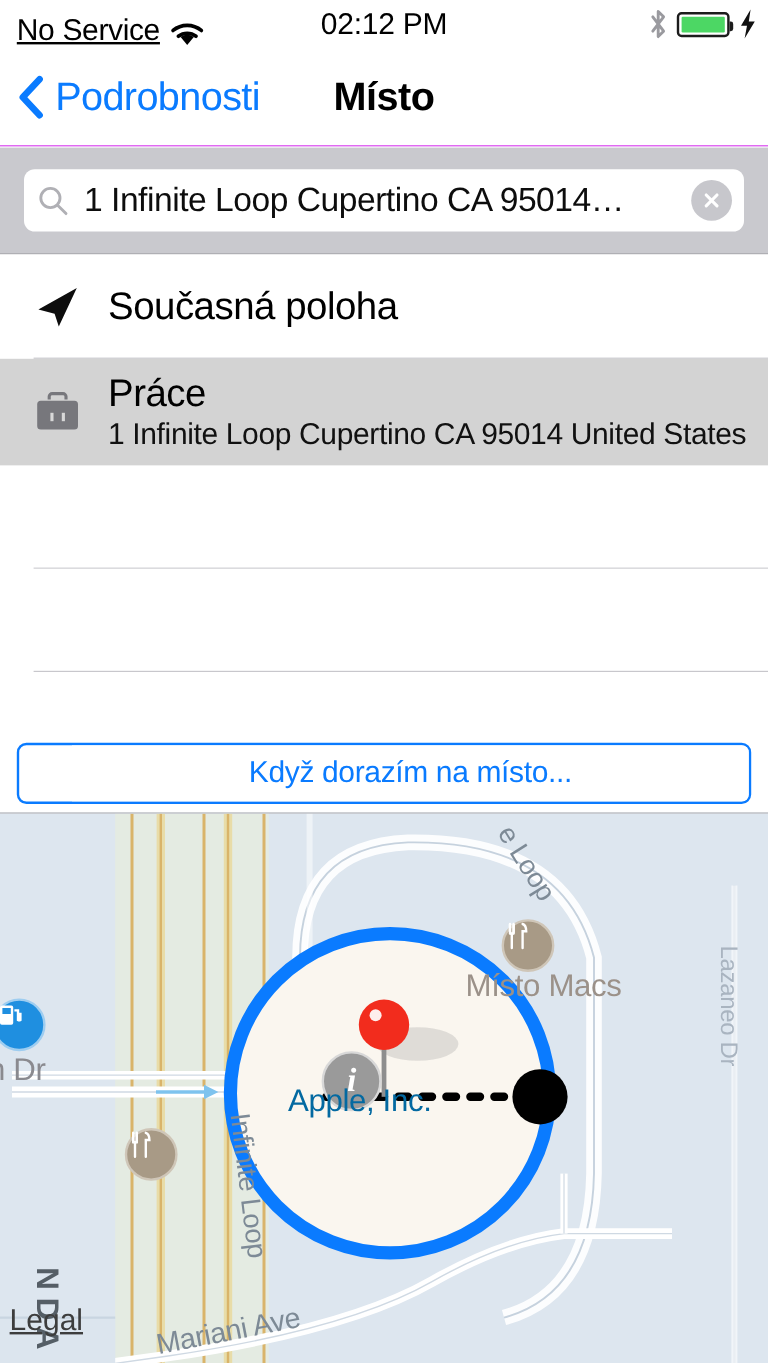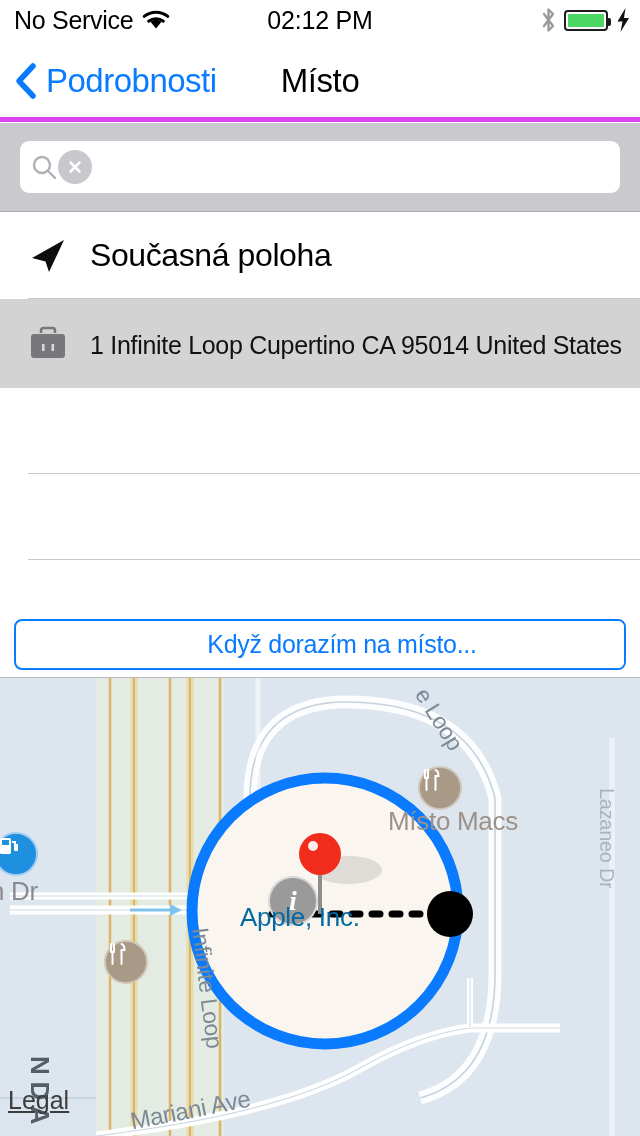--- a/index.html
+++ b/index.html
@@ -15,21 +15,21 @@
   }
   .screen { position: absolute; inset: 0; background:#fff; }
 
   
   .statusbar {
     position: absolute; left:0; top:0; width:640px; height:40px;
     background:#ffffff;
   }
   .sb-left {
     position:absolute; left:14px; top:0; height:40px;
-    display:flex; align-items:center; gap:8px;
+    display:flex; align-items:flex-end; gap:8px;text-decoration:underline;
   }
   .sb-carrier { font-size:25px; color:#000; letter-spacing:-0.3px; }
   .sb-time {
     position:absolute; left:0; right:0; top:0; height:40px;
     display:flex; align-items:center; justify-content:center;
     font-size:25px; color:#000; font-weight:400; letter-spacing:-0.2px;
   }
   .sb-right {
     position:absolute; right:8px; top:0; height:40px;
     display:flex; align-items:center; gap:7px;
@@ -41,34 +41,34 @@
   }
   .batt-fill { height:100%; background:#4cd764; border-radius:1px; }
   .batt-nub {
     position:absolute; right:-5px; top:6px; width:3px; height:8px;
     background:#1c1c1c; border-radius:0 2px 2px 0;
   }
 
   
   .navbar {
     position:absolute; left:0; top:40px; width:640px; height:82px;
-    background:#ffffff; border-bottom:5px solid #d946ef;
+    background:#ffffff; border-bottom:1px solid #d946ef;
     box-sizing:border-box;
   }
   .nav-back {
     position:absolute; left:14px; top:0; height:81px;
     display:flex; align-items:center; gap:8px; cursor:pointer;
   }
   .nav-back-label {
     font-size:33px; color:#0a7bff; letter-spacing:-0.5px;
   }
   .nav-title {
     position:absolute; left:0; right:0; top:0; height:81px;
     display:flex; align-items:center; justify-content:center;
-    font-size:33px; font-weight:normal; color:#000; letter-spacing:-0.4px;
+    font-size:33px; font-weight:bold; color:#000; letter-spacing:-0.4px;
   }
 
   
   .searchbar {
     position:absolute; left:0; top:123px; width:640px; height:89px;
     background:#c9c9ce; box-sizing:border-box;
     border-bottom:1px solid #a8a8ad;
   }
   .searchfield {
     position:absolute; left:20px; top:18px; width:600px; height:52px;
@@ -201,20 +201,21 @@
     </div>
     <div class="nav-title">Místo</div>
   </div>
 
   <div class="searchbar">
     <div class="searchfield">
       <svg width="28" height="28" viewBox="0 0 28 28" style="flex:none">
         <circle cx="12" cy="12" r="8" stroke="#b0b0b5" stroke-width="2.4" fill="none"></circle>
         <line x1="18" y1="18" x2="25" y2="25" stroke="#b0b0b5" stroke-width="2.4" stroke-linecap="round"></line>
       </svg>
+      <span class="search-text" title="Hledat">1 Infinite Loop Cupertino CA 95014…</span>
       <div class="clear-btn">
         <svg width="20" height="20" viewBox="0 0 20 20">
           <line x1="5.5" y1="5.5" x2="14.5" y2="14.5" stroke="#fff" stroke-width="2.6" stroke-linecap="round"></line>
           <line x1="14.5" y1="5.5" x2="5.5" y2="14.5" stroke="#fff" stroke-width="2.6" stroke-linecap="round"></line>
         </svg>
       </div>
     </div>
   </div>
 
   <div class="list">
@@ -234,20 +235,21 @@
     <div class="row tall selected">
       <div class="row-icon">
         <svg width="42" height="38" viewBox="0 0 42 38">
           <path d="M14 8 L14 5.5 A2.5 2.5 0 0 1 16.5 3 L25.5 3 A2.5 2.5 0 0 1 28 5.5 L28 8" stroke="#77777c" stroke-width="2.6" fill="none"></path>
           <rect x="4" y="9" width="34" height="24" rx="3" fill="#77777c"></rect>
           <rect x="15" y="19" width="2.6" height="7" fill="#d8d8d8"></rect>
           <rect x="24.5" y="19" width="2.6" height="7" fill="#d8d8d8"></rect>
         </svg>
       </div>
       <div class="row-body">
+        <div class="row-title">Práce</div>
         <div class="row-sub">1 Infinite Loop Cupertino CA 95014 United States</div>
       </div>
     </div>
 
     <div class="row-empty">
       <div class="sep"></div>
     </div>
     <div class="row-empty">
       <div class="sep"></div>
     </div>

